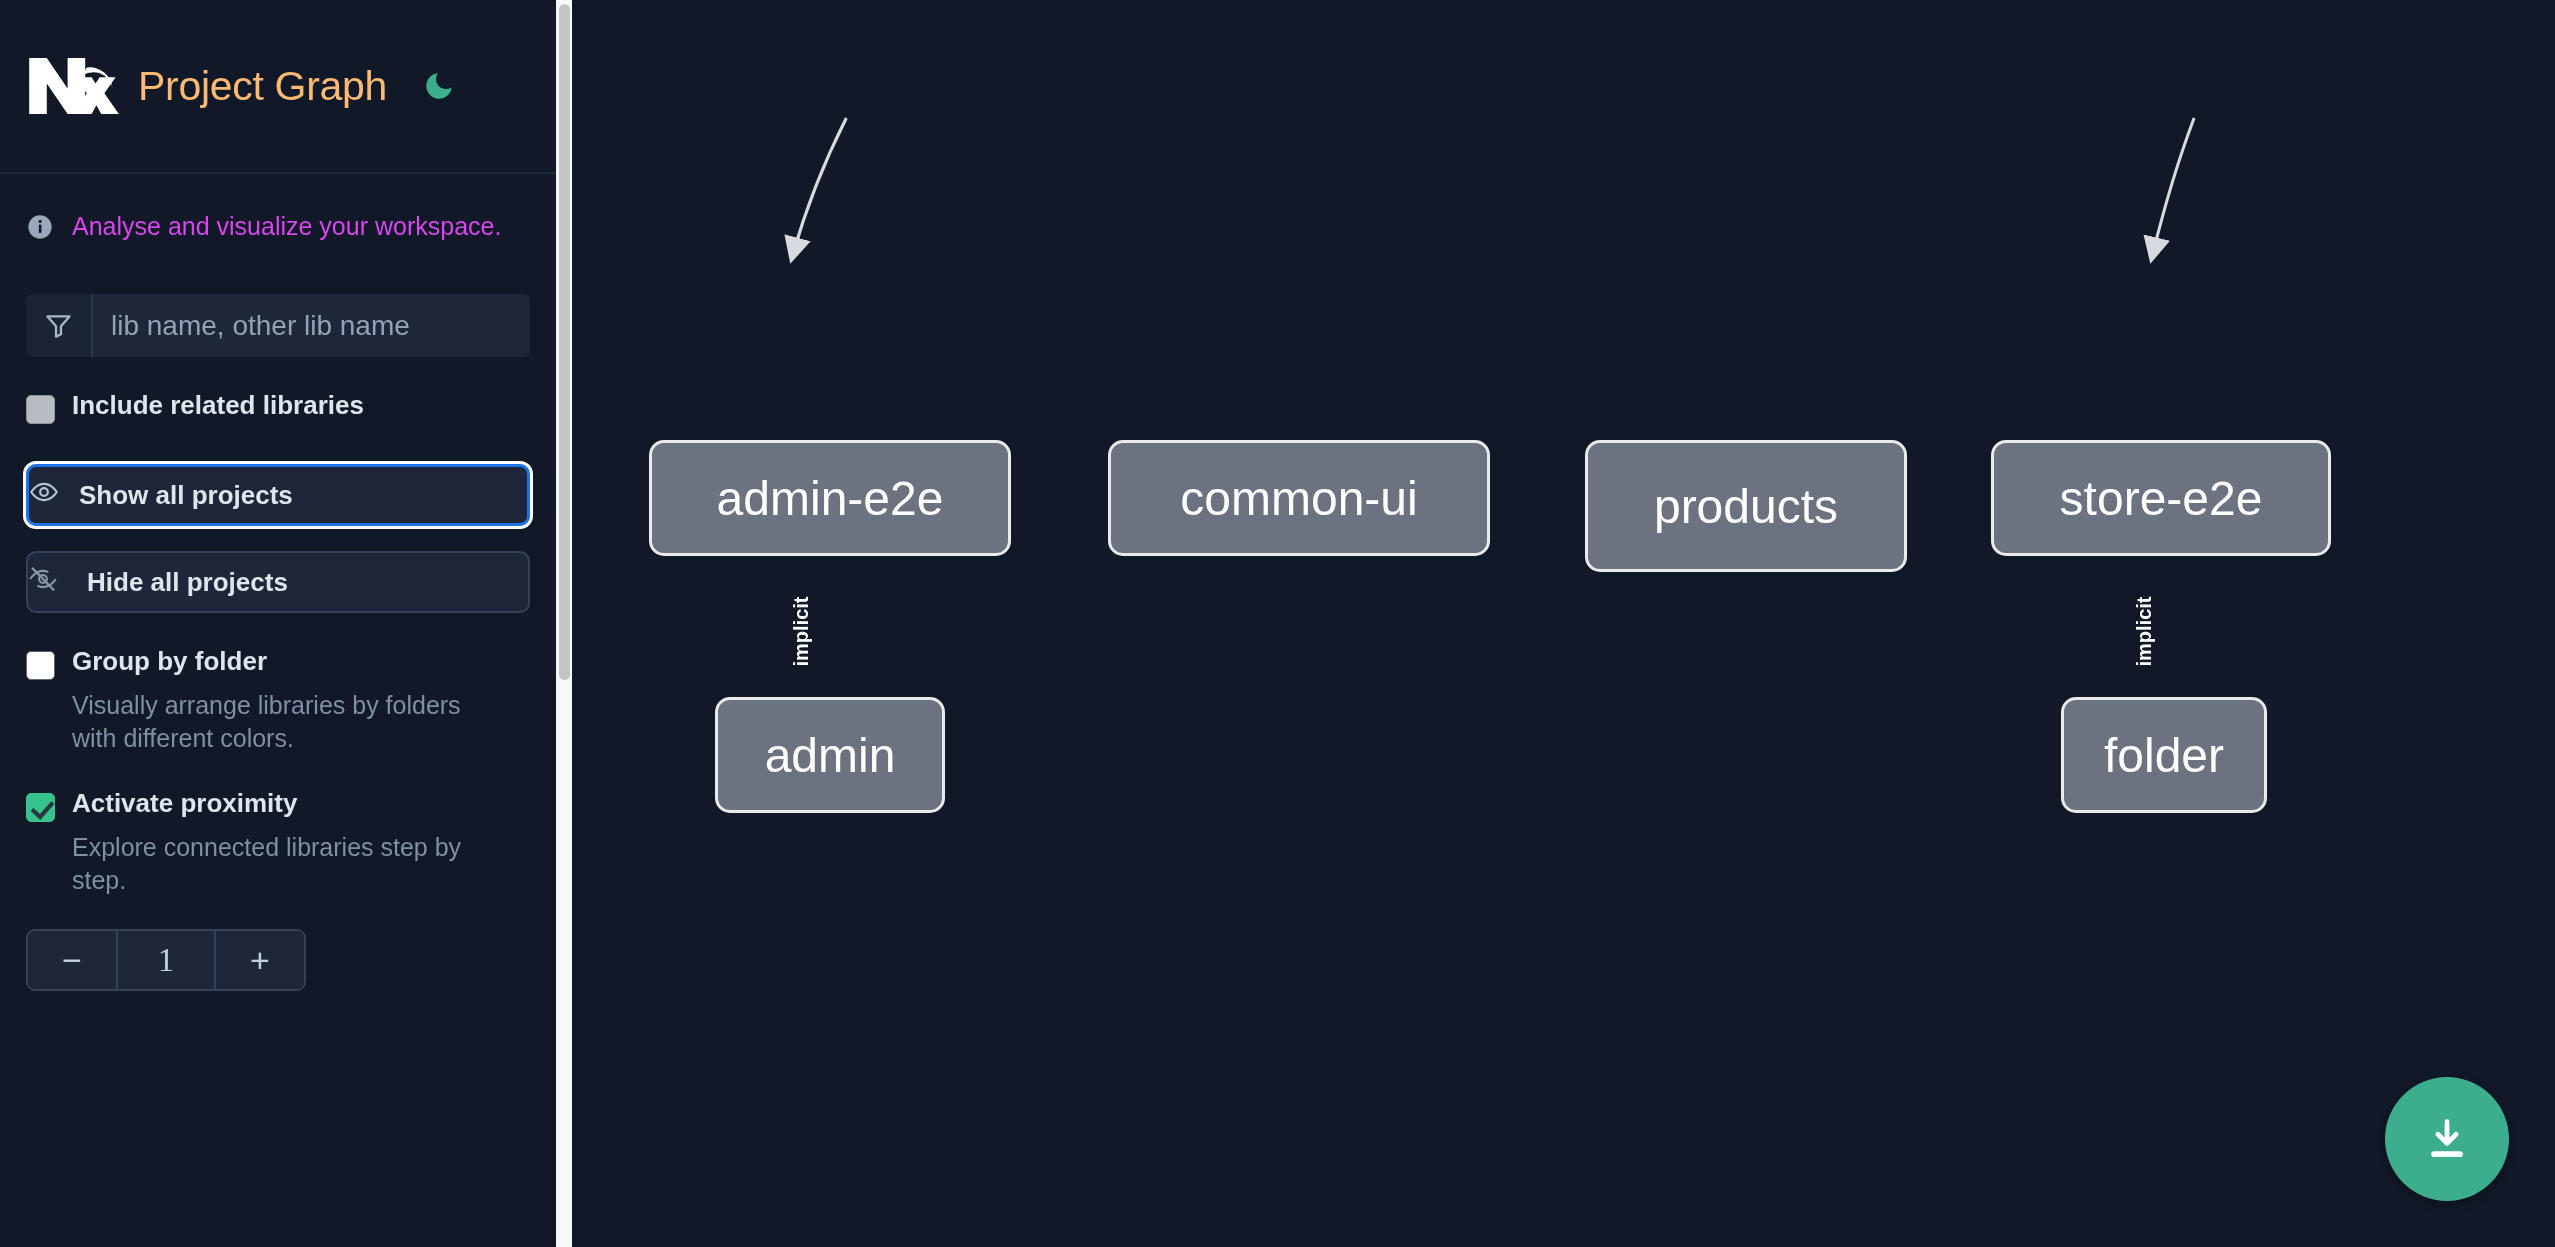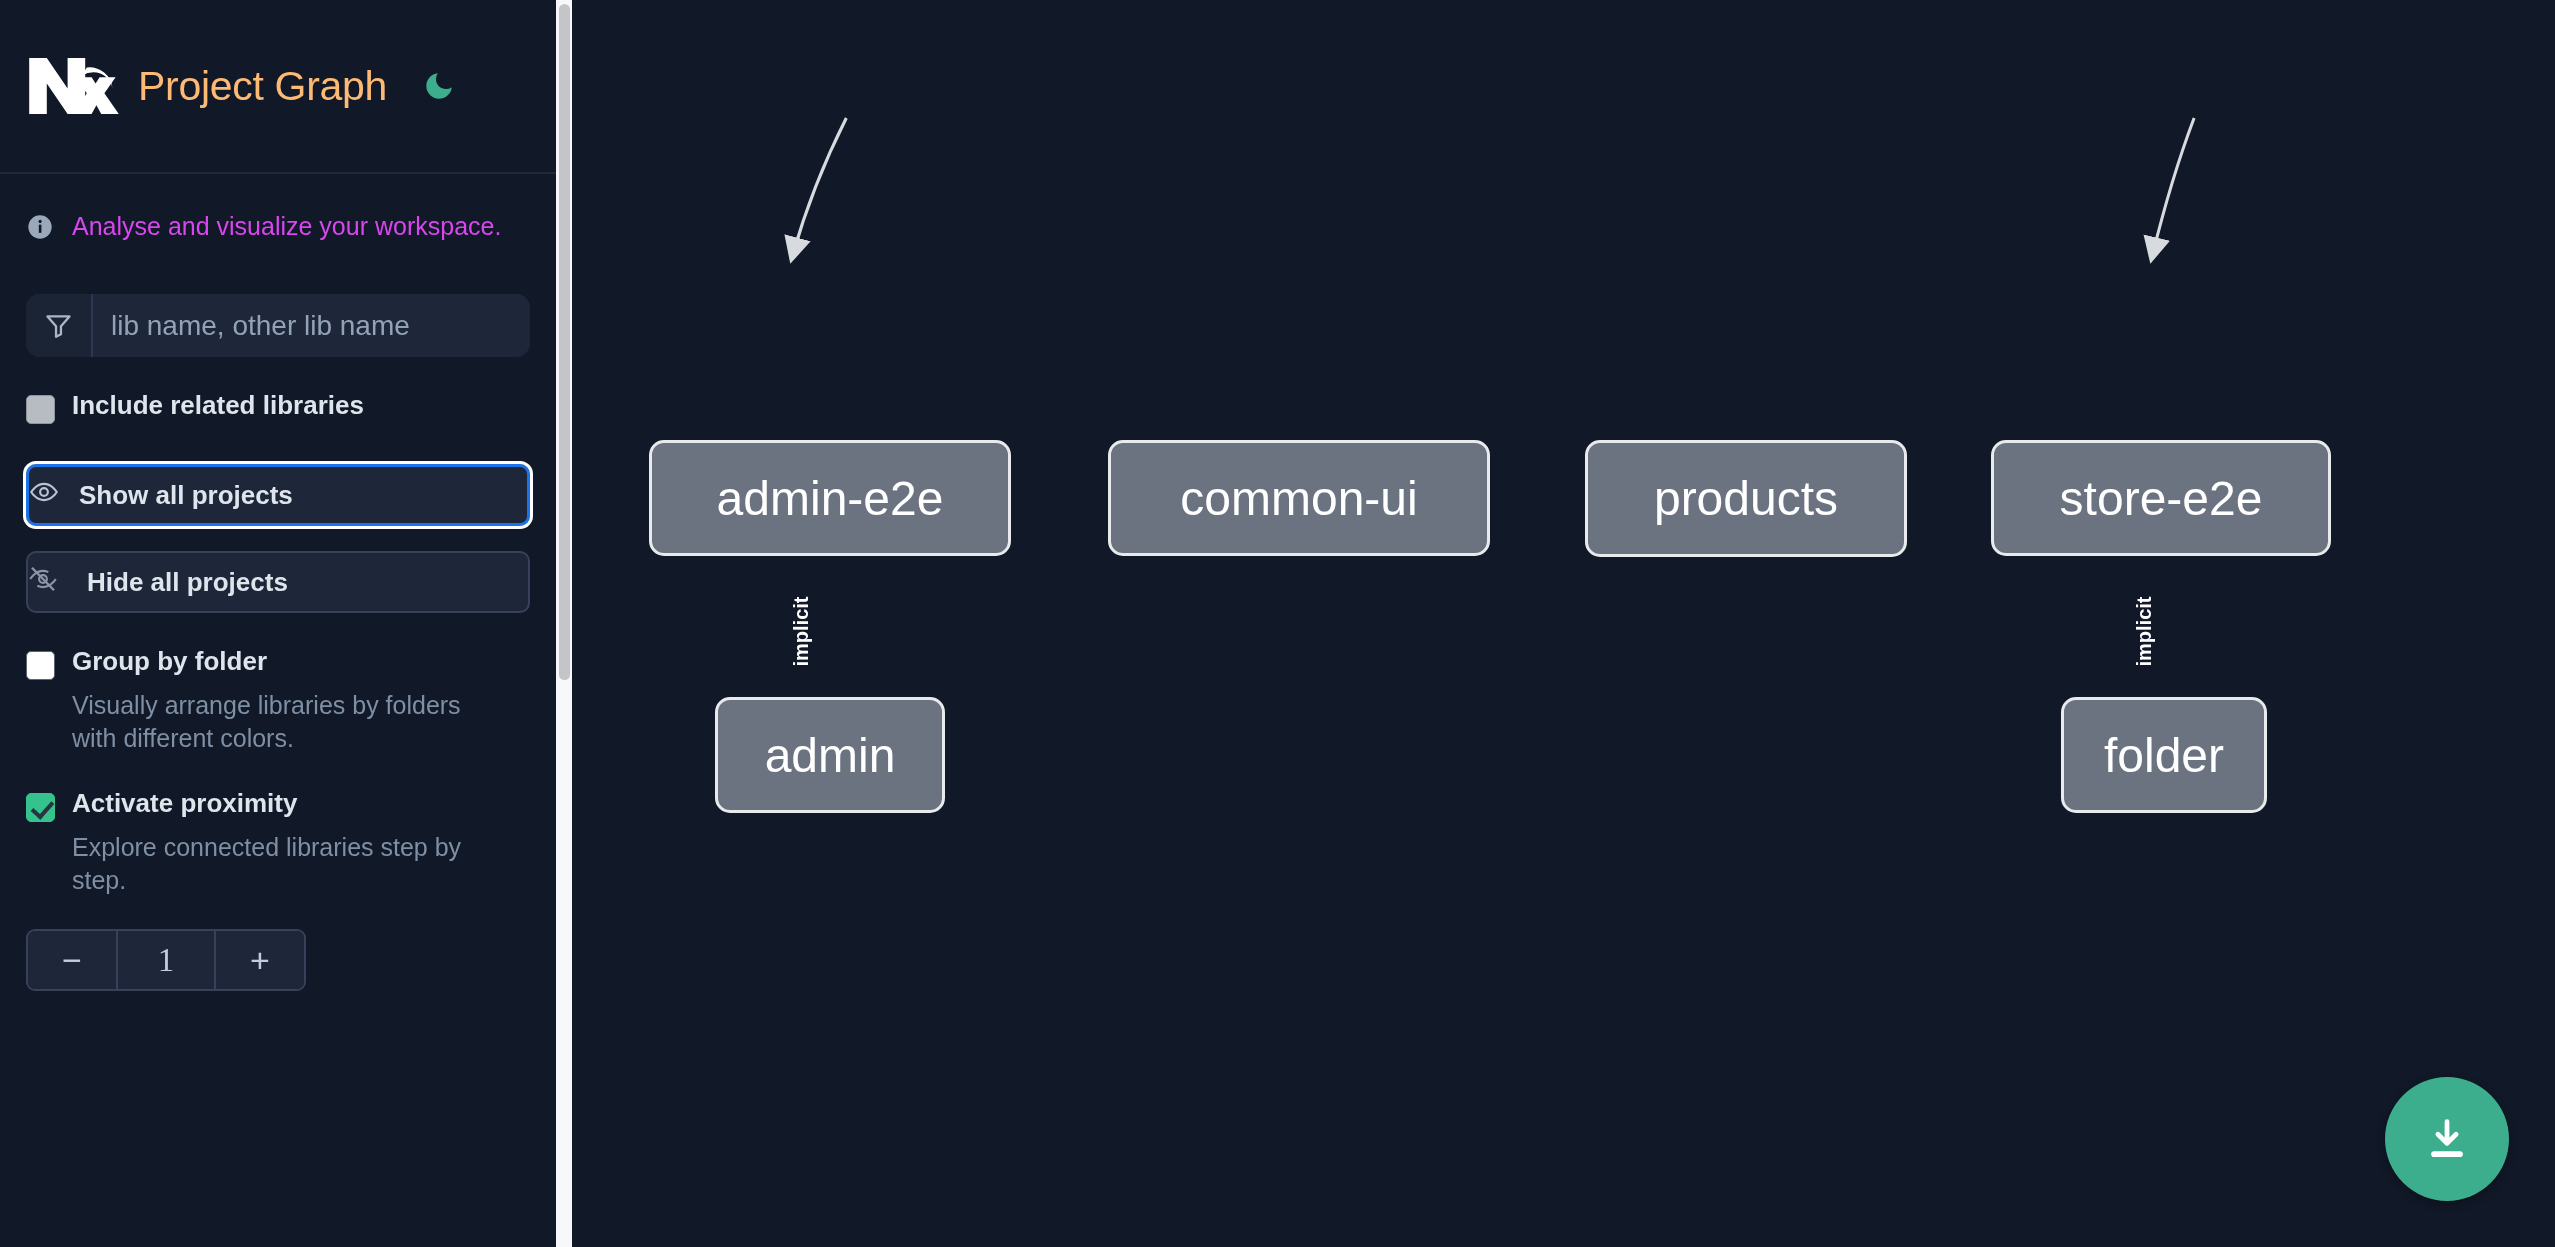--- a/index.html
+++ b/index.html
@@ -46,21 +46,21 @@
     gap: 18px;
   }
   .info-icon { width: 28px; height: 28px; flex: 0 0 28px; }
   .tagline-text { color: #d946ef; font-size: 25px; }
 
   .search-row { padding: 0 26px; margin-top: 53px; }
   .search-box {
     display: flex; align-items: stretch;
     height: 63px;
     background: #1d2739;
-    border-radius: 14px;
+    border-radius: 7px;
     overflow: hidden;
   }
   .search-icon-wrap {
     width: 67px; display: flex; align-items: center; justify-content: center;
     border-right: 2px solid #2c3751;
     background: #1b2435;
   }
   .search-input {
     flex: 1;
     background: #1d2739;
@@ -301,21 +301,21 @@
 
       <path d="M 1625 118 C 1613 150, 1597 200, 1583 258" fill="none" stroke="#d7dbe0" stroke-width="3" marker-end="url(#arrowhead)"></path>
     </svg>
 
     <div class="node" style="left:93px;  top:440px; width:362px; height:116px;">
       <span>admin-e2e</span>
     </div>
     <div class="node" style="left:552px; top:440px; width:382px; height:116px;text-align:center;">
       <span>common-ui</span>
     </div>
-    <div class="node" style="left:1029px;top:440px; width:322px; height:117px;">
+    <div class="node" style="left:1029px;top:440px; width:322px; height:132px;">
       <span>products</span>
     </div>
     <div class="node" style="left:1435px;top:440px; width:340px; height:116px;">
       <span>store-e2e</span>
     </div>
     <div class="node" style="left:159px; top:697px; width:230px; height:116px;">
       <span>admin</span>
     </div>
     <div class="node" style="left:1505px;top:697px; width:206px; height:116px;">
       <span>folder</span>

